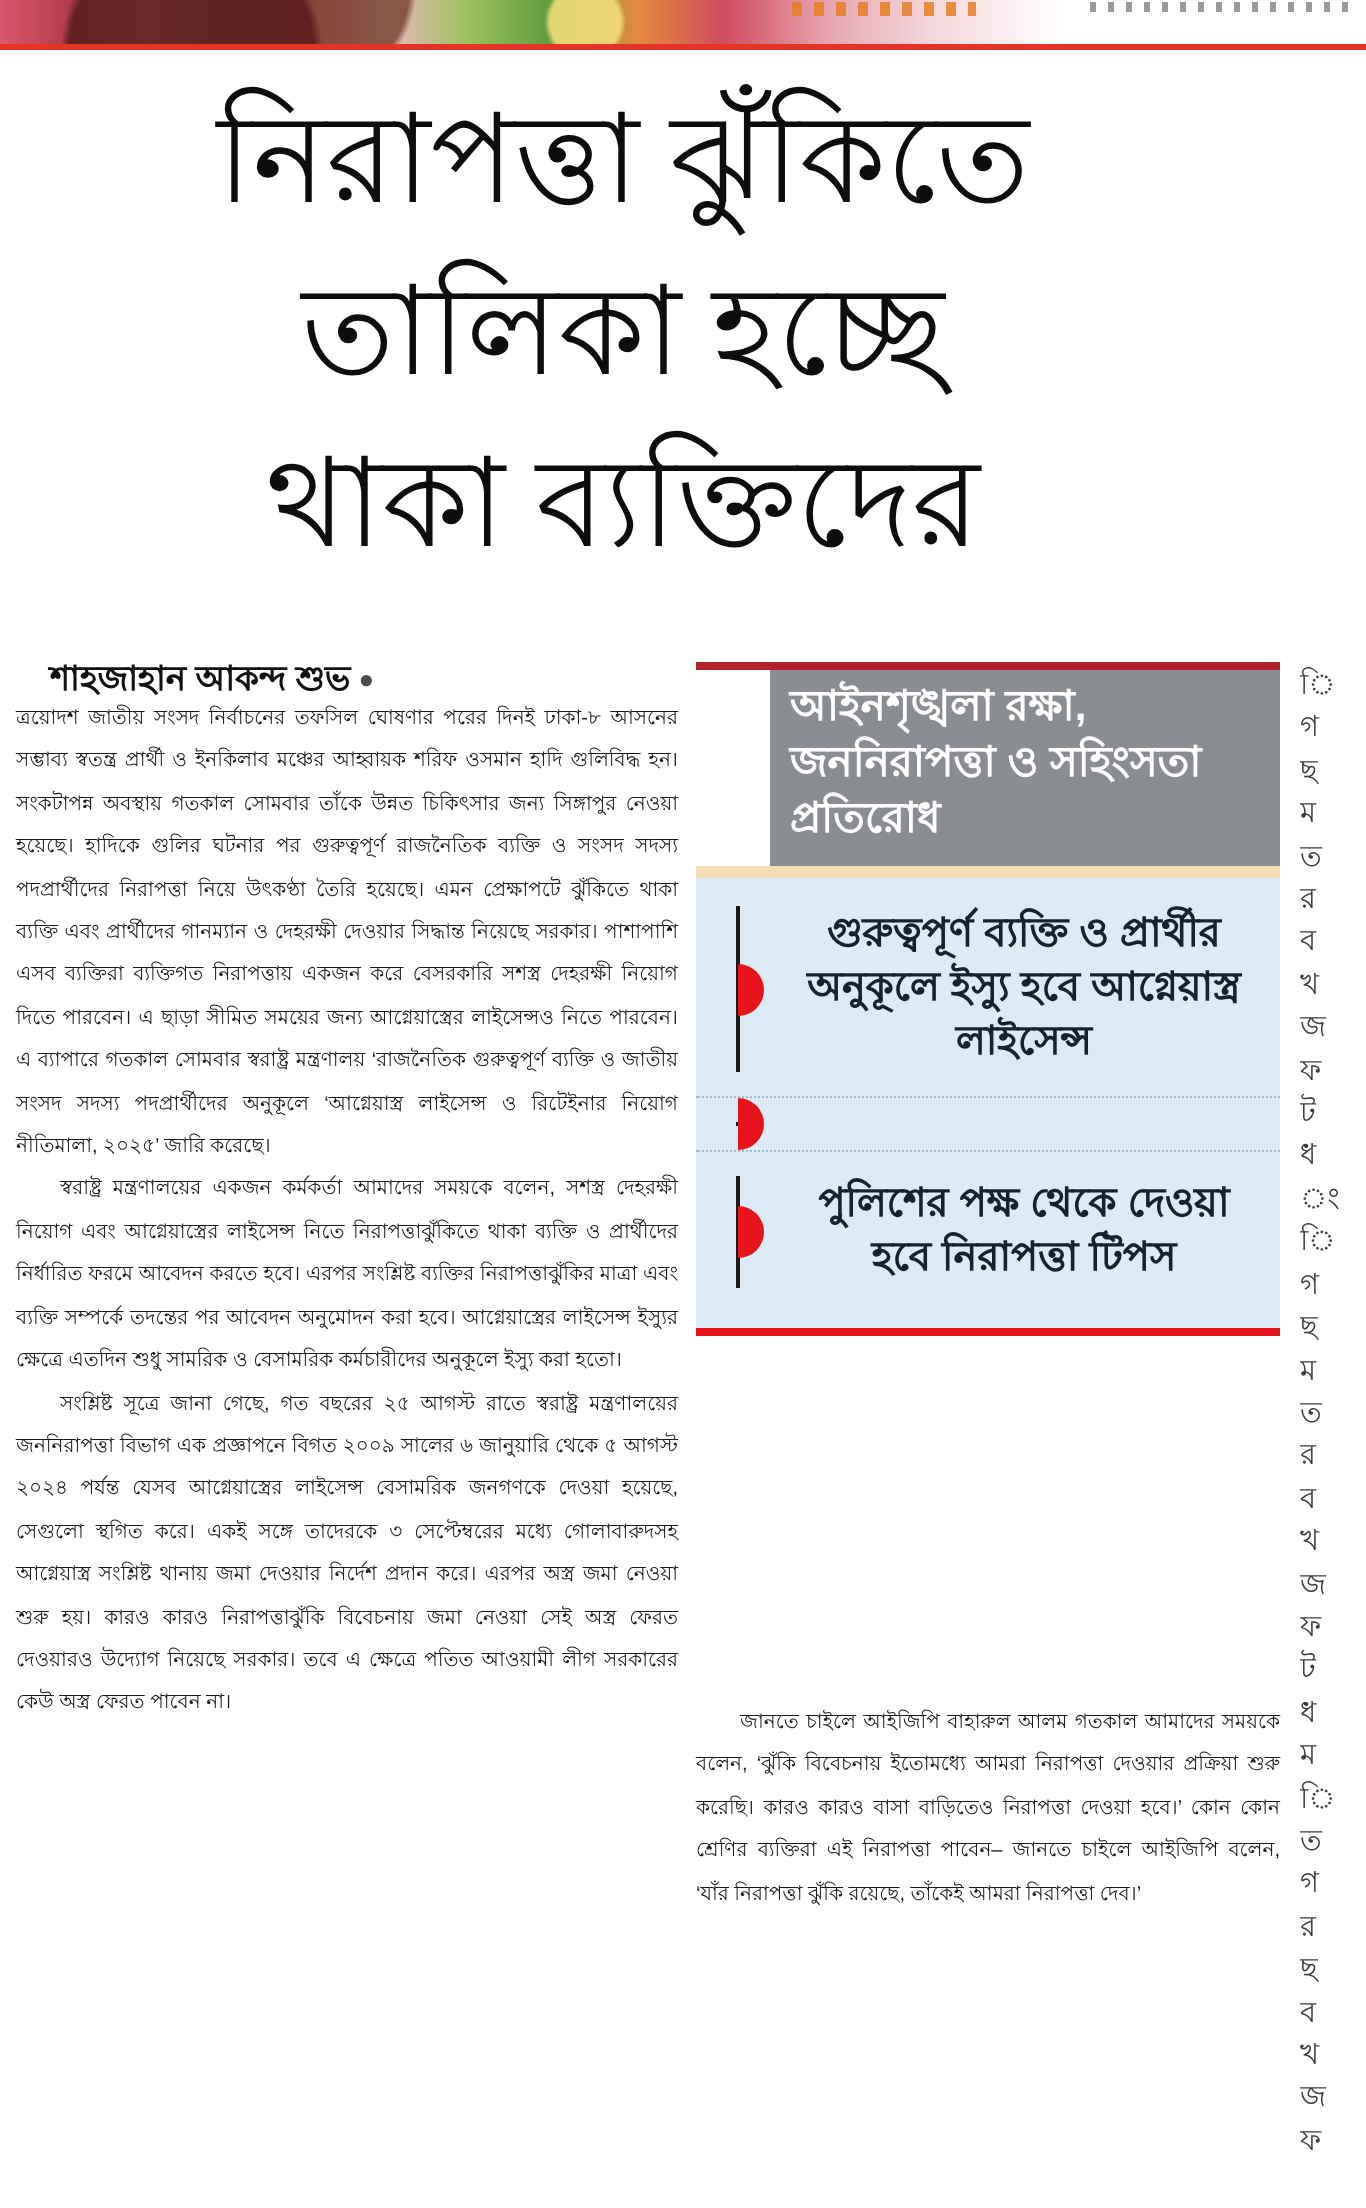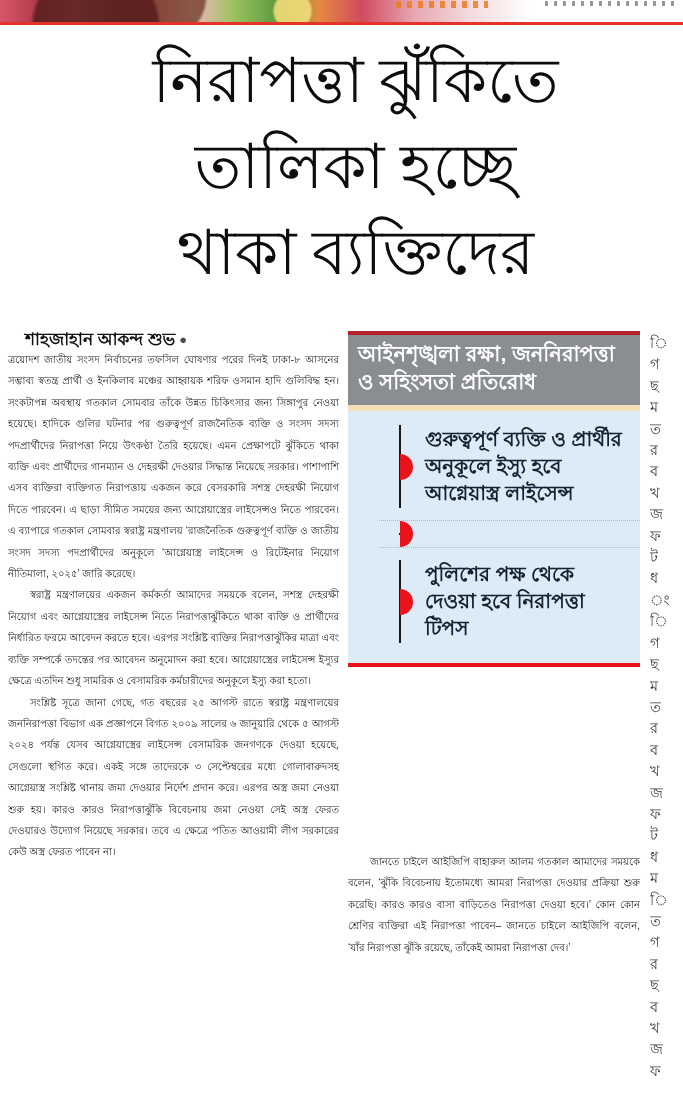--- a/index.html
+++ b/index.html
@@ -24,41 +24,41 @@
   }
   .masthead-frag-dark{
     position:absolute;top:1px;left:545px;width:132px;height:5px;opacity:.6;
     background:repeating-linear-gradient(90deg,#555 0 3px,transparent 3px 9px);
   }
   .red-rule{position:absolute;top:22px;left:0;width:683px;height:3px;background:#e63329;}
   
   .headline{
     position:absolute;top:38px;left:0;width:623px;text-align:center;
     font-family:"Liberation Serif","DejaVu Serif",serif;
-    font-size:62px;line-height:86px;font-weight:500;color:#0d0d0d;padding-left:44px;
+    font-size:62px;line-height:86px;font-weight:500;color:#0d0d0d;
   }
   
   .byline{position:absolute;left:25px;top:326px;width:331px;font-size:17px;font-weight:bold;color:#111;}
   .byline .dot{color:#4c4c4c;font-size:13px;vertical-align:1px;margin-left:4px;}
   .col-left{position:absolute;left:8px;top:349px;width:331px;}
   .col-right{position:absolute;left:348px;top:851px;width:292px;}
   p.body-text{margin:0;font-size:10px;line-height:21.4px;text-align:justify;color:#1b1b1b;}
   p.indent{text-indent:22px;}
   
   .infobox{position:absolute;left:348px;top:331px;width:292px;}
   .infobox-top-rule{height:4px;background:#b5212b;}
   .infobox-title{
     background:#8a8e92;color:#ffffff;font-size:21px;font-weight:bold;
-    line-height:28px;padding:5px 10px 9px;
+    line-height:28px;padding:5px 10px 9px;margin-left:37px;
   }
   .infobox-tan-rule{height:6px;background:#f5ddb5;}
   .infobox-body{background:#dcebf5;padding:2px 0 8px;}
   .infobox-item{
     position:relative;padding:13px 10px 13px 46px;
-    font-size:20px;font-weight:bold;line-height:27px;color:#14232f;text-align:left;margin-left:31px;
+    font-size:20px;font-weight:bold;line-height:27px;color:#14232f;text-align:center;
   }
   .infobox-item + .infobox-item{border-top:1px dotted #9fbccd;}
   .marker-bar{position:absolute;left:20px;top:12px;bottom:12px;width:2px;background:#1a1a1a;}
   .marker-bullet{
     position:absolute;left:21px;top:50%;transform:translateY(-50%);
     width:13px;height:26px;background:#e8131b;border-radius:0 14px 14px 0;
   }
   .infobox-bottom-rule{height:4px;background:#e8131b;}
   
   .watermark{

